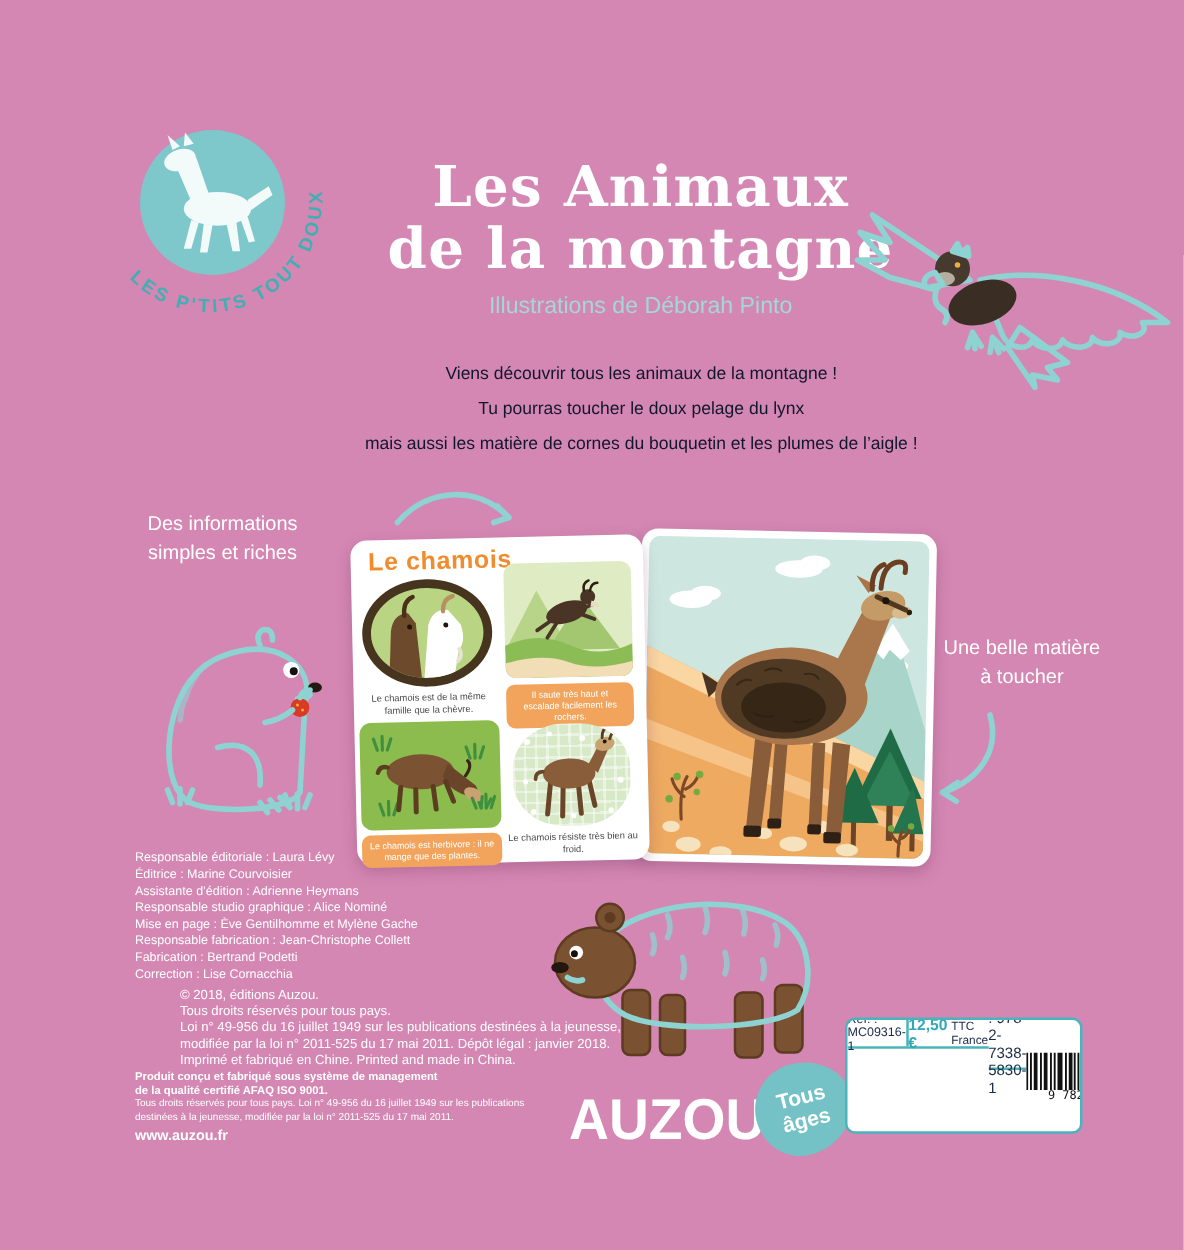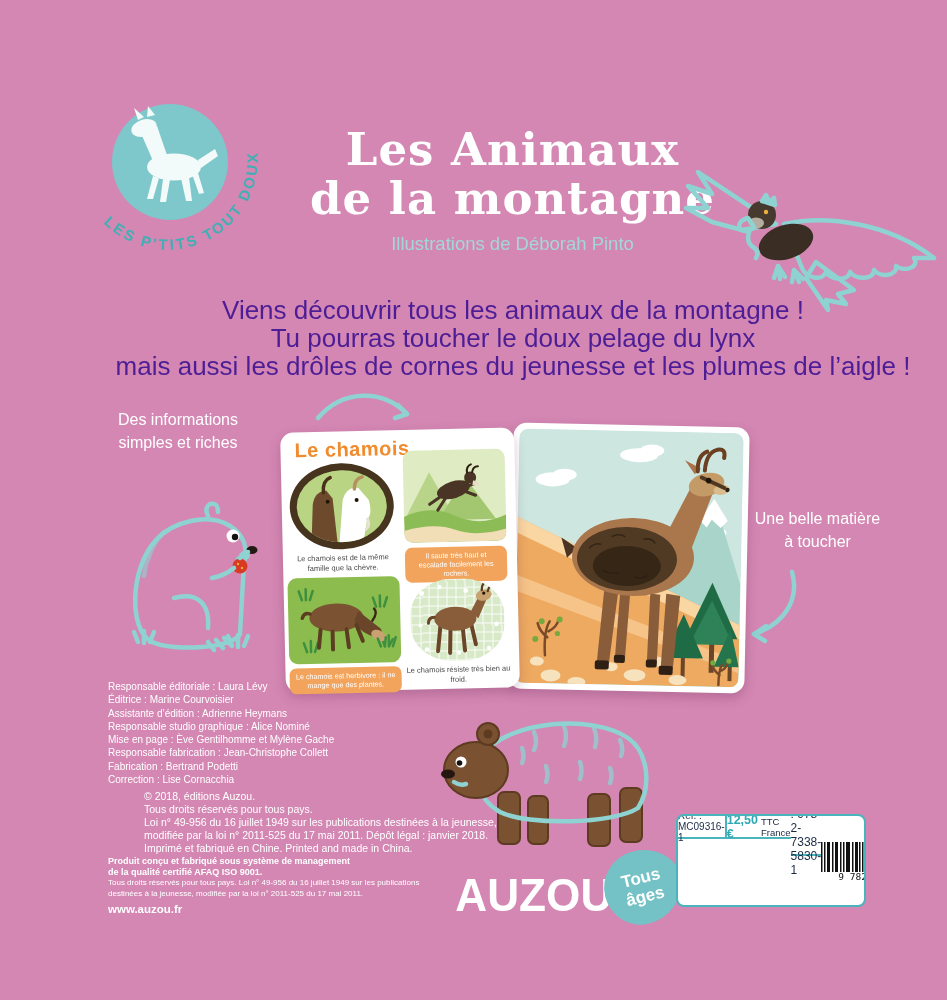--- a/index.html
+++ b/index.html
@@ -12,21 +12,21 @@
 
   
   .title{ position:absolute; left:260px; top:126px; width:505px; text-align:center;
           font-family:"DejaVu Serif", serif; font-weight:bold; font-size:45px; line-height:1.08;
           color:#ffffff; letter-spacing:1px; }
   .subtitle{ position:absolute; left:260px; top:233px; width:505px; text-align:center;
           color:#a5d6d8; font-size:18.5px; }
 
   
   .intro{ position:absolute; left:78px; top:284px; width:870px; text-align:center;
-          color:#4c1d95; font-size:26px; line-height:28px;margin-top:12px; }
+          color:#0f172a; font-size:14px; line-height:28px; }
 
   
   .callout{ position:absolute; color:#ffffff; font-size:16px; line-height:23px; text-align:center; }
   .callout-left{ left:98px; top:408px; width:160px; }
   .callout-right{ left:745px; top:507px; width:145px; }
   .arrow-svg{ position:absolute; }
   .arrow-svg path{ stroke:#8fd2d2; stroke-width:4.5; fill:none; stroke-linecap:round; stroke-linejoin:round; }
 
   
   .book{ position:absolute; left:281px; top:420px; width:470px; height:278px; }
@@ -131,21 +131,21 @@
       <circle cx="88" cy="46" r="2.2" fill="#f0af3c"></circle>
       <path d="M72,63 q-5,13 3,18 q7,4 3,11" stroke="#9a9287" stroke-width="2.5" fill="none" stroke-linecap="round"></path>
       <path d="M100,100 l-4,12 m4,-12 l2,13 m-2,-13 l7,11" stroke="#f0af3c" stroke-width="4" stroke-linecap="round"></path>
       <path d="M116,104 l-2,12 m2,-12 l5,12 m-5,-12 l9,9" stroke="#f0af3c" stroke-width="4" stroke-linecap="round"></path>
     </g>
   </svg>
 
   <div class="intro">
     <div>Viens découvrir tous les animaux de la montagne !</div>
     <div>Tu pourras toucher le doux pelage du lynx</div>
-    <div>mais aussi les drôles de cornes du jeunesse et les plumes de l’aigle !</div>
+    <div>mais aussi les matière de cornes du bouquetin et les plumes de l’aigle !</div>
   </div>
 
   <div class="callout callout-left">
     <div>Des informations</div>
     <div>simples et riches</div>
   </div>
   <svg class="arrow-svg" style="left:312px; top:386px;" width="108" height="50" viewBox="0 0 108 50">
     <path d="M 6,32 C 30,4 70,2 95,28"></path>
     <path d="M 95,28 L 86,19 M 95,28 L 83,32"></path>
   </svg>

